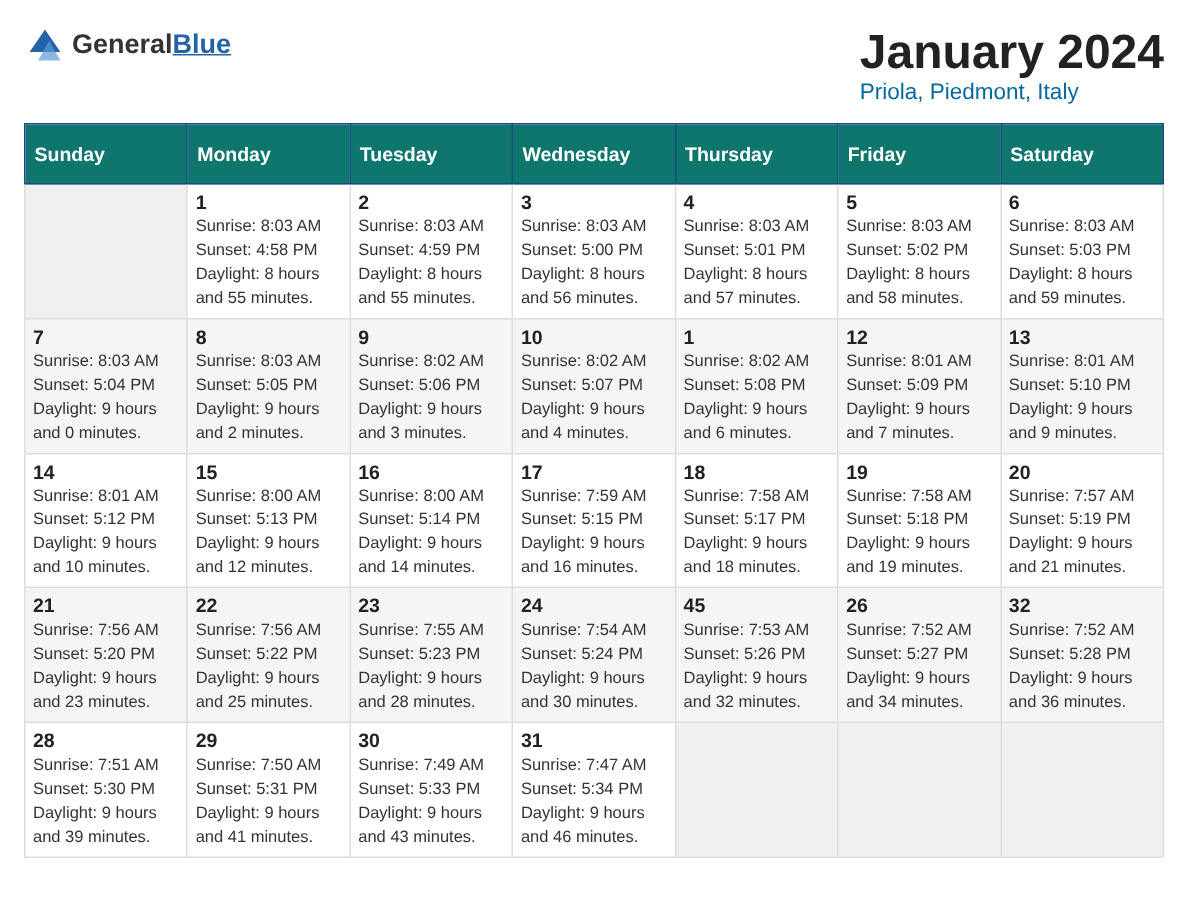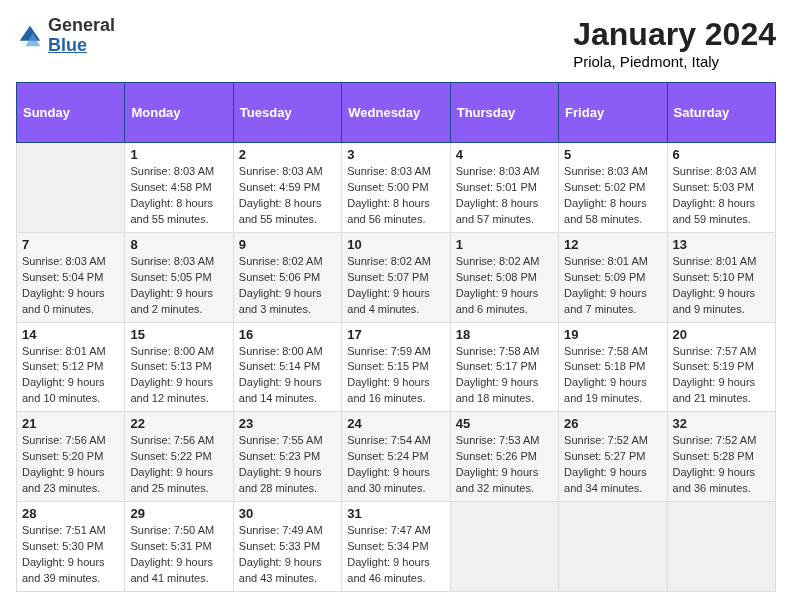--- a/index.html
+++ b/index.html
@@ -16,51 +16,52 @@
       align-items: flex-start;
       margin-bottom: 12px;
     }
     .logo {
       display: flex;
       align-items: center;
       gap: 4px;
     }
     .logo-text {
       display: flex;
-      flex-direction: column;
+      flex-direction: row;
       font-size: 18px;
       font-weight: bold;
       line-height: 1.1;
+      align-items: flex-end;
     }
     .logo-general { color: #333; }
     .logo-blue { color: #2563a8; text-decoration: underline; }
     .logo-icon {
       width: 28px;
       height: 28px;
     }
     .title-area {
     }
     .month-title {
       font-size: 32px;
       font-weight: bold;
       color: #222;
     }
     .location-title {
       font-size: 15px;
-      color: #000000;
+      color: #0369a1;
     }
     .calendar-table {
       width: 100%;
       border-collapse: collapse;
       font-size: 11.5px;
     }
     .calendar-table thead tr th {
-      background: #8b5cf6;
+      background: #0f766e;
       color: #fff;
-      padding: 22px 6px;
+      padding: 12px 6px;
       text-align: left;
       font-size: 13px;
       border: 1px solid #1a4a8a;
     }
     .calendar-table tbody tr td {
       border: 1px solid #ddd;
       vertical-align: top;
       padding: 4px 5px;
       min-height: 72px;
       width: calc(100% / 7);

